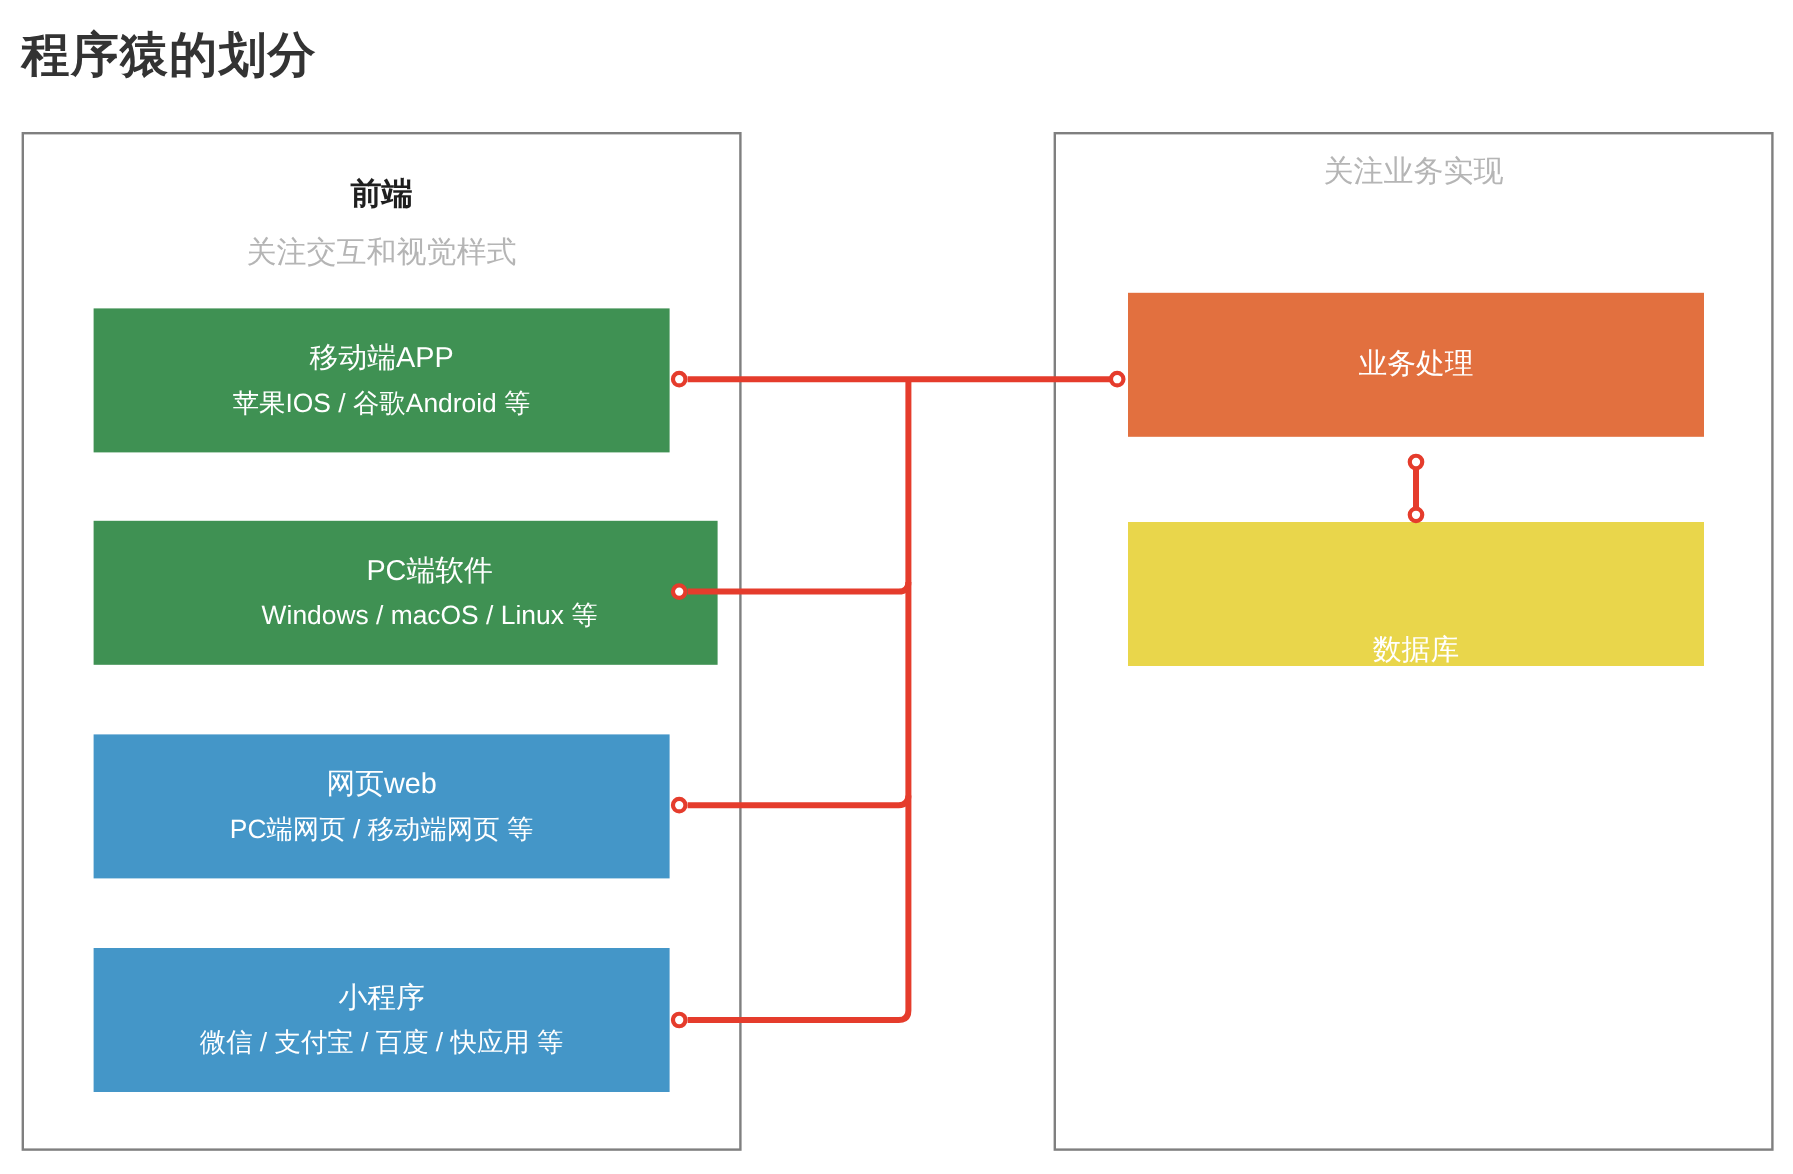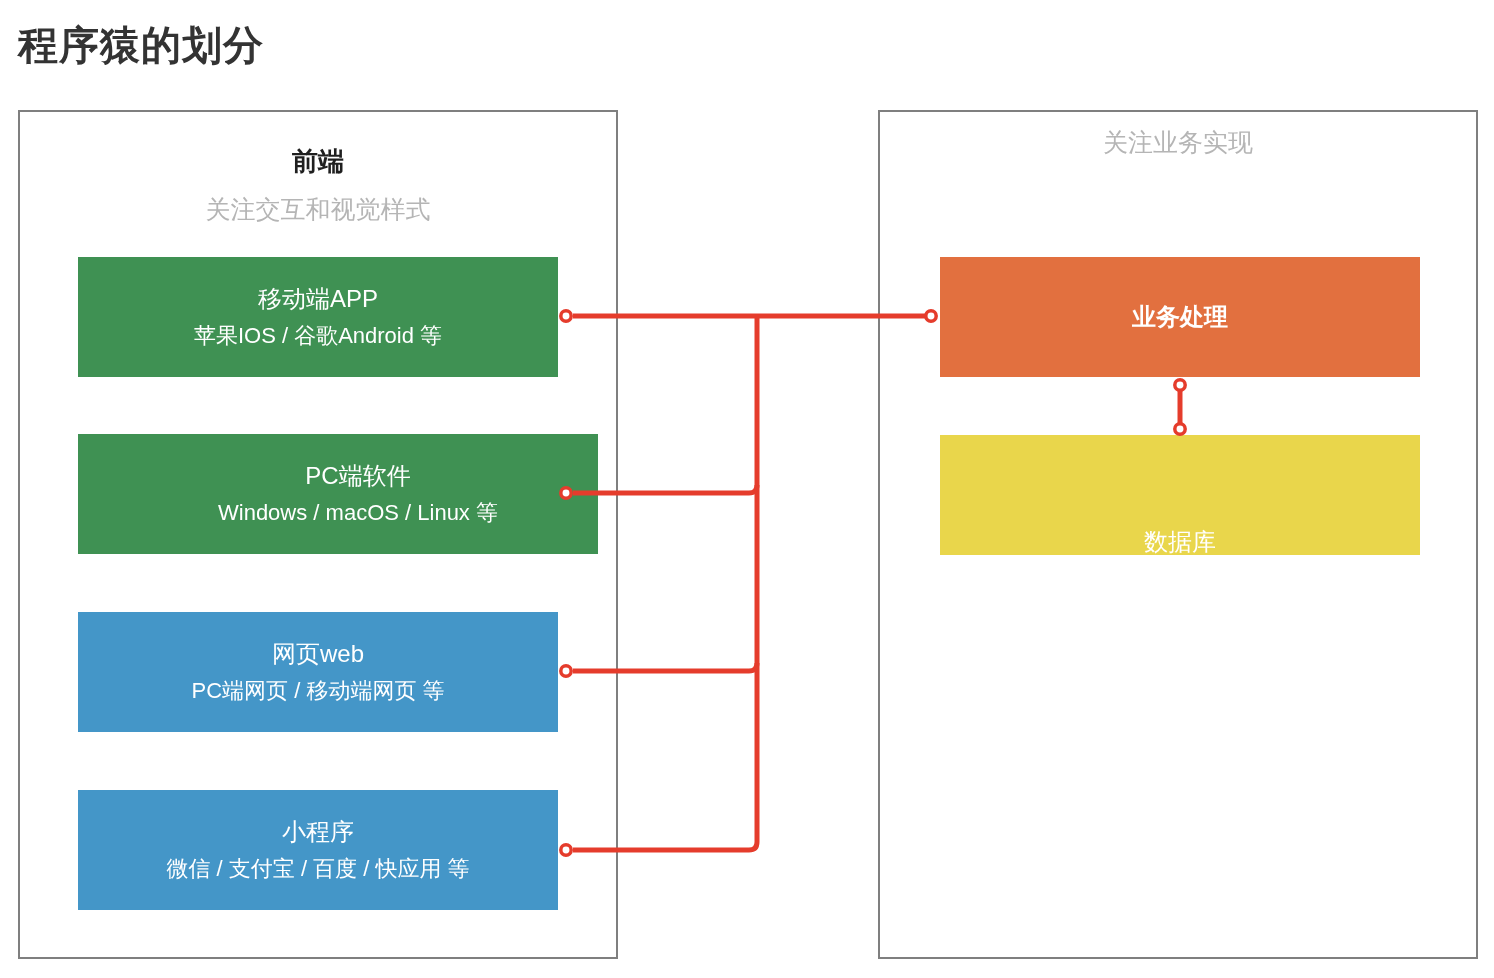--- a/index.html
+++ b/index.html
@@ -67,21 +67,21 @@
   .node.blue   { background: var(--blue); }
   .node.orange { background: var(--orange); }
   .node.yellow { background: var(--yellow); justify-content: flex-end; }
 
   .n-left   { left: 78px; }
   .n-right  { left: 940px; }
   .n-row1   { top: 257px; }
   .n-row2   { top: 434px; padding-left: 40px; }
   .n-row3   { top: 612px; }
   .n-row4   { top: 790px; }
-  .n-orange { top: 257px; font-weight: bold; }
+  .n-orange { top: 244px; }
   .n-yellow { top: 435px; }
 
   svg.connectors {
     position: absolute;
     left: 0;
     top: 0;
     pointer-events: none;
   }
   .connector {
     stroke: var(--red);

